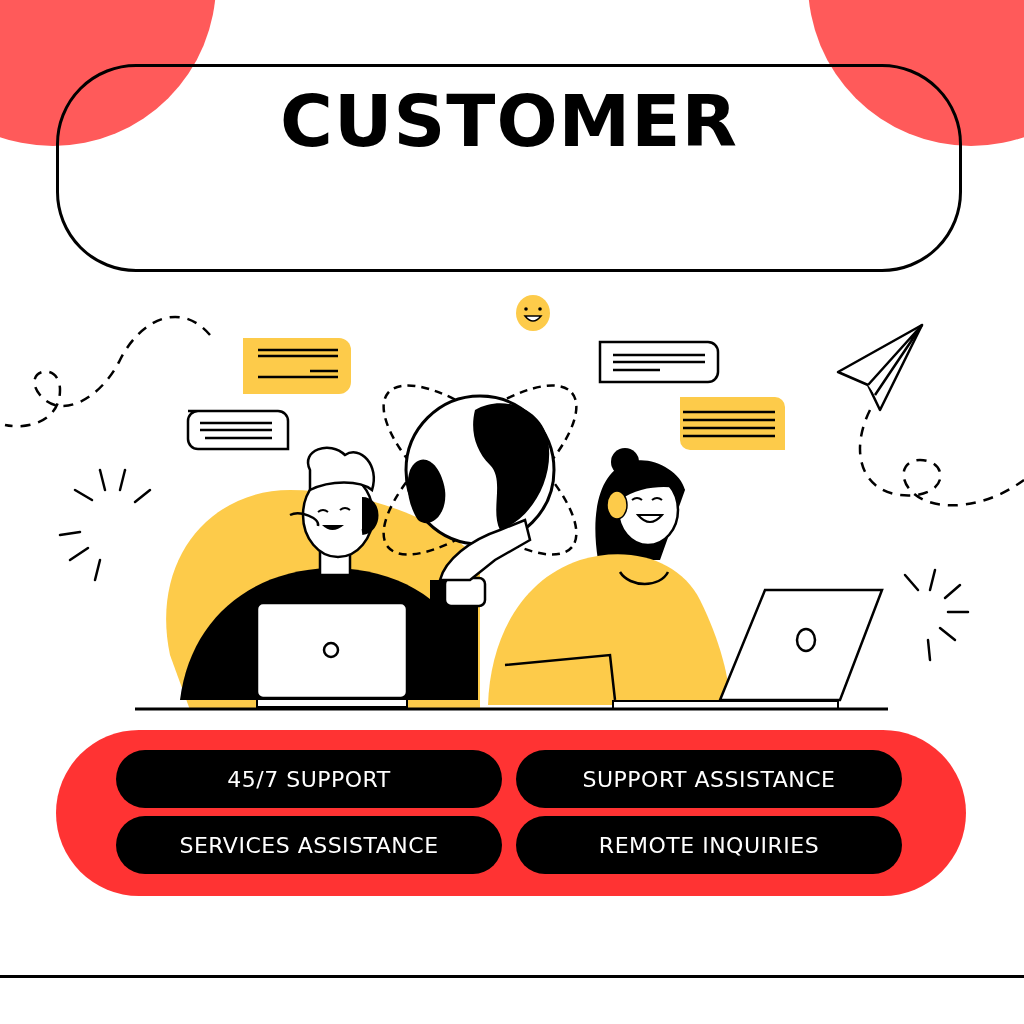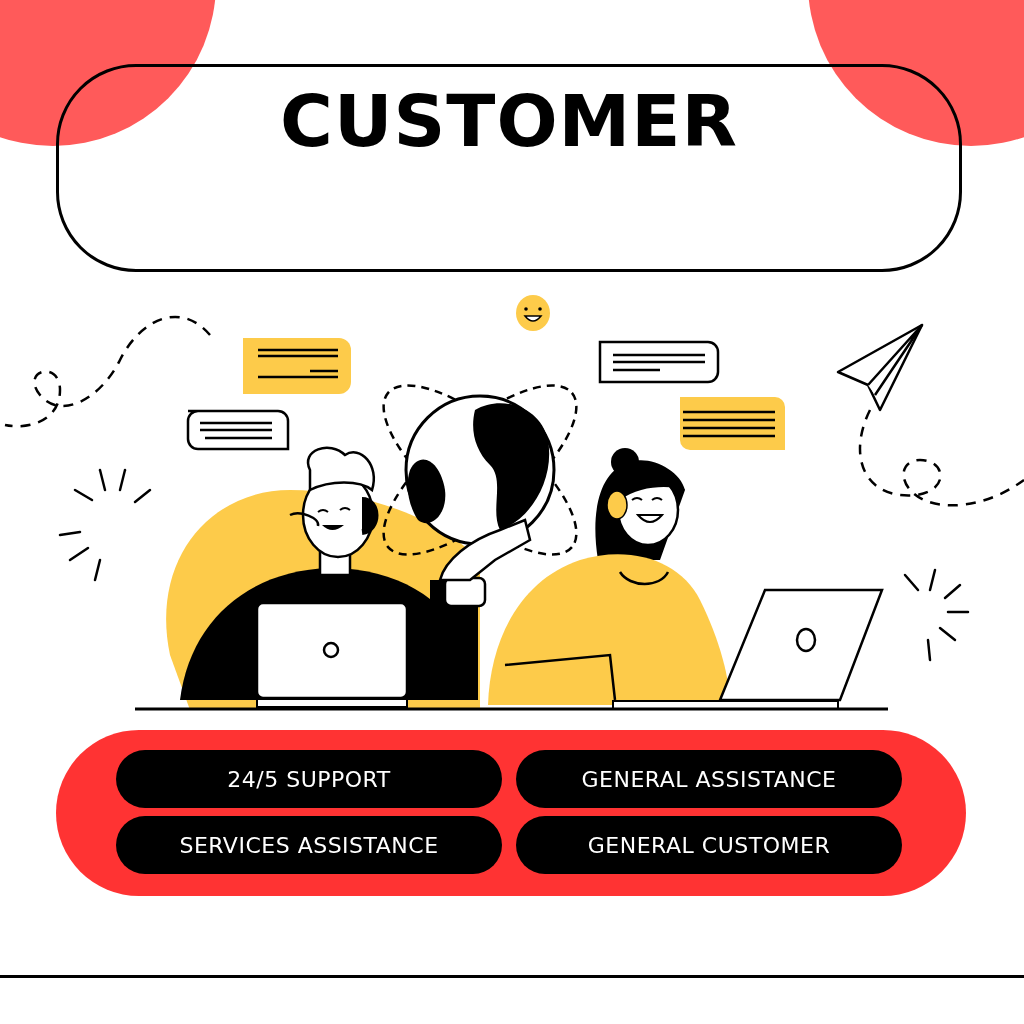--- a/index.html
+++ b/index.html
@@ -146,26 +146,26 @@
     <path d="M765 590 L882 590 L840 700 L720 700 Z" fill="#fff" stroke="#000" stroke-width="2.5"></path>
     <ellipse cx="806" cy="640" rx="9" ry="11" fill="none" stroke="#000" stroke-width="2.5"></ellipse>
     <rect x="613" y="701" width="225" height="8" fill="#fff" stroke="#000" stroke-width="2"></rect>
   </g>
 
   <line x1="135" y1="709" x2="888" y2="709" stroke="#000" stroke-width="3"></line>
 </svg>
 
 <div class="features" style="background:#ff3333;">
   <div class="pill" style="left:60px;top:20px;">
-    <span>24/5 SUPPORT</span>
+    <span>45/7 SUPPORT</span>
   </div>
   <div class="pill" style="left:460px;top:20px;">
-    <span>GENERAL ASSISTANCE</span>
+    <span>SUPPORT ASSISTANCE</span>
   </div>
   <div class="pill" style="left:60px;top:86px;">
     <span>SERVICES ASSISTANCE</span>
   </div>
   <div class="pill" style="left:460px;top:86px;">
-    <span>GENERAL CUSTOMER</span>
+    <span>REMOTE INQUIRIES</span>
   </div>
 </div>
 
 <div class="bottom-line"></div>
 
 </body></html>

